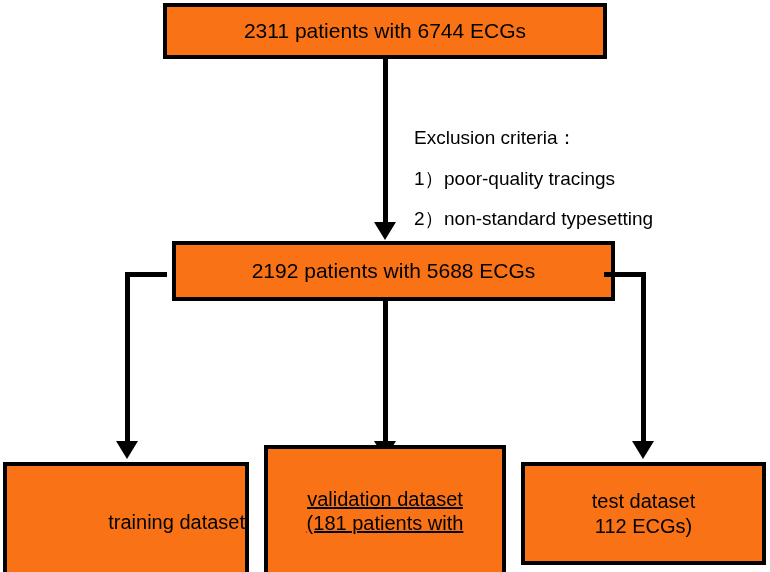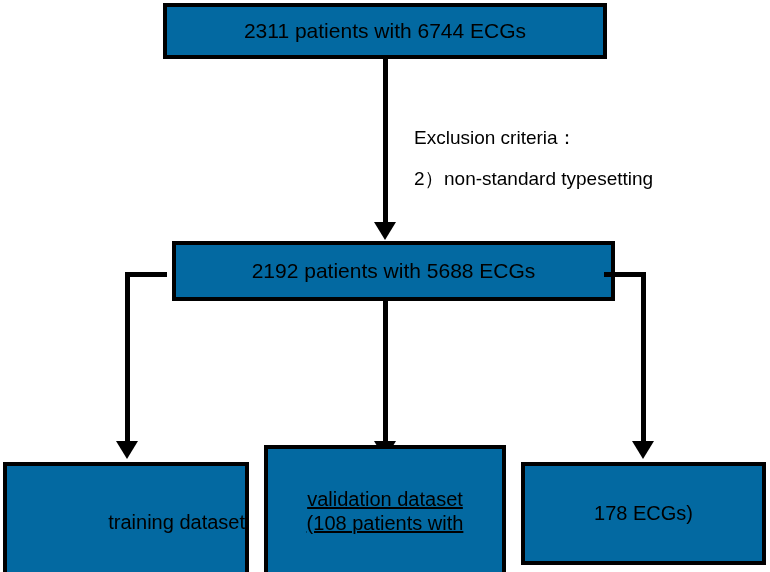--- a/index.html
+++ b/index.html
@@ -15,21 +15,21 @@
     position: relative;
     width: 770px;
     height: 572px;
     background: #ffffff;
     overflow: hidden;
   }
   .box {
     position: absolute;
     box-sizing: border-box;
     border: 4px solid #000000;
-    background: #0369a1;
+    background: #f97316;
     display: flex;
     align-items: center;
     justify-content: center;
     text-align: center;
     line-height: 1.22;
   }
   .box-wide {
     font-size: 21px;
   }
   .box-leaf {
@@ -85,20 +85,23 @@
   <div class="box box-wide" style="left:163px; top:3px; width:444px; height:56px;">
     <span>2311 patients with 6744 ECGs</span>
   </div>
 
   <div class="vline" style="left:383px; top:59px; height:165px;"></div>
   <div class="arrowhead" style="left:374px; top:222px;"></div>
 
   <div class="note" style="left:414px; top:112px;">
     <span class="note-row">Exclusion criteria：</span>
     <span class="note-row">
+      <span class="note-num">1）</span><span>poor-quality tracings</span>
+    </span>
+    <span class="note-row">
       <span class="note-num">2）</span><span>non-standard typesetting</span>
     </span>
   </div>
 
   <div class="box box-wide" style="left:164px; top:241px; width:443px; height:60px;margin-left:8px;">
     <span>2192 patients with 5688 ECGs</span>
   </div>
 
   <div class="hline" style="left:125px; top:272px; width:42px;"></div>
   <div class="vline" style="left:125px; top:272px; height:171px;"></div>
@@ -113,23 +116,24 @@
 
   <div class="box box-leaf" style="left:3px; top:462px; width:246px; height:120px;text-align:right;">
     <span class="leaf-lines">
       <span>training dataset</span>
     </span>
   </div>
 
   <div class="box box-leaf" style="left:264px; top:445px; width:242px; height:132px;text-decoration:underline;">
     <span class="leaf-lines">
       <span>validation dataset</span>
-      <span>(108 patients with</span>
+      <span>(181 patients with</span>
     </span>
   </div>
 
   <div class="box box-leaf" style="left:521px; top:462px; width:245px; height:103px;">
     <span class="leaf-lines">
-      <span>178 ECGs)</span>
+      <span>test dataset</span>
+      <span>112 ECGs)</span>
     </span>
   </div>
 
 </div>
 
 </body></html>

